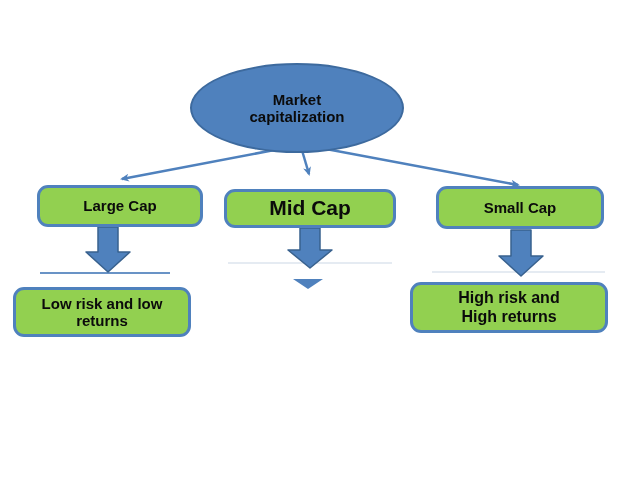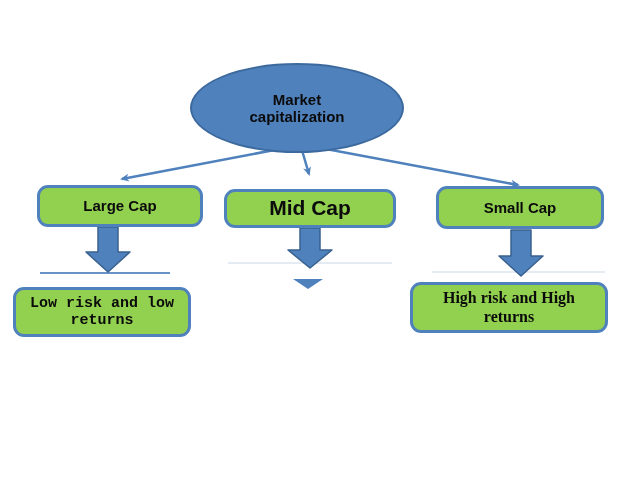--- a/index.html
+++ b/index.html
@@ -28,24 +28,24 @@
   .txt{display:inline-block;}
   
   .n-root{left:190px;top:63px;width:210px;height:86px;font-size:15px;}
   .n-root .txt{max-width:120px;}
   
   .n-large{left:37px;top:185px;width:166px;height:42px;font-size:15px;}
   .n-mid{left:224px;top:189px;width:172px;height:39px;font-size:21px;}
   .n-small{left:436px;top:186px;width:168px;height:43px;font-size:15px;}
   
   .n-low{left:13px;top:287px;width:178px;height:50px;font-size:15px;}
-  .n-low .txt{max-width:150px;font-family:Liberation Mono, monospace;}
+  .n-low .txt{max-width:150px;}
   .n-medium{left:212px;top:285px;width:184px;height:48px;font-size:15px;}
   .n-medium .txt{max-width:160px;}
-  .n-high{left:410px;top:282px;width:198px;height:51px;font-size:16px;font-family:Liberation Serif, serif;}
+  .n-high{left:410px;top:282px;width:198px;height:51px;font-size:16px;}
   .n-high .txt{max-width:135px;}
   
   .thin{stroke:var(--arrow-fill,#4F81BD);stroke-width:2.5;fill:none;}
   .block{fill:var(--arrow-fill,#4F81BD);stroke:var(--arrow-border,#38618E);stroke-width:1.5;stroke-linejoin:round;}
   .head{fill:var(--arrow-fill,#4F81BD);}
   .faint-strong{stroke:var(--arrow-fill,#4F81BD);stroke-width:2;opacity:0.85;}
   .faint-weak{stroke:#9bb3cc;stroke-width:1.5;opacity:0.35;}
 </style>
 </head>
 <body style="--background: #FFFFFF; --ellipse-fill: #4F81BD; --ellipse-border: #3D6A9E; --box-fill: #92D050; --box-border: #4F81BD; --arrow-fill: #4F81BD; --arrow-border: #38618E; --text: #0B0B0B;">

